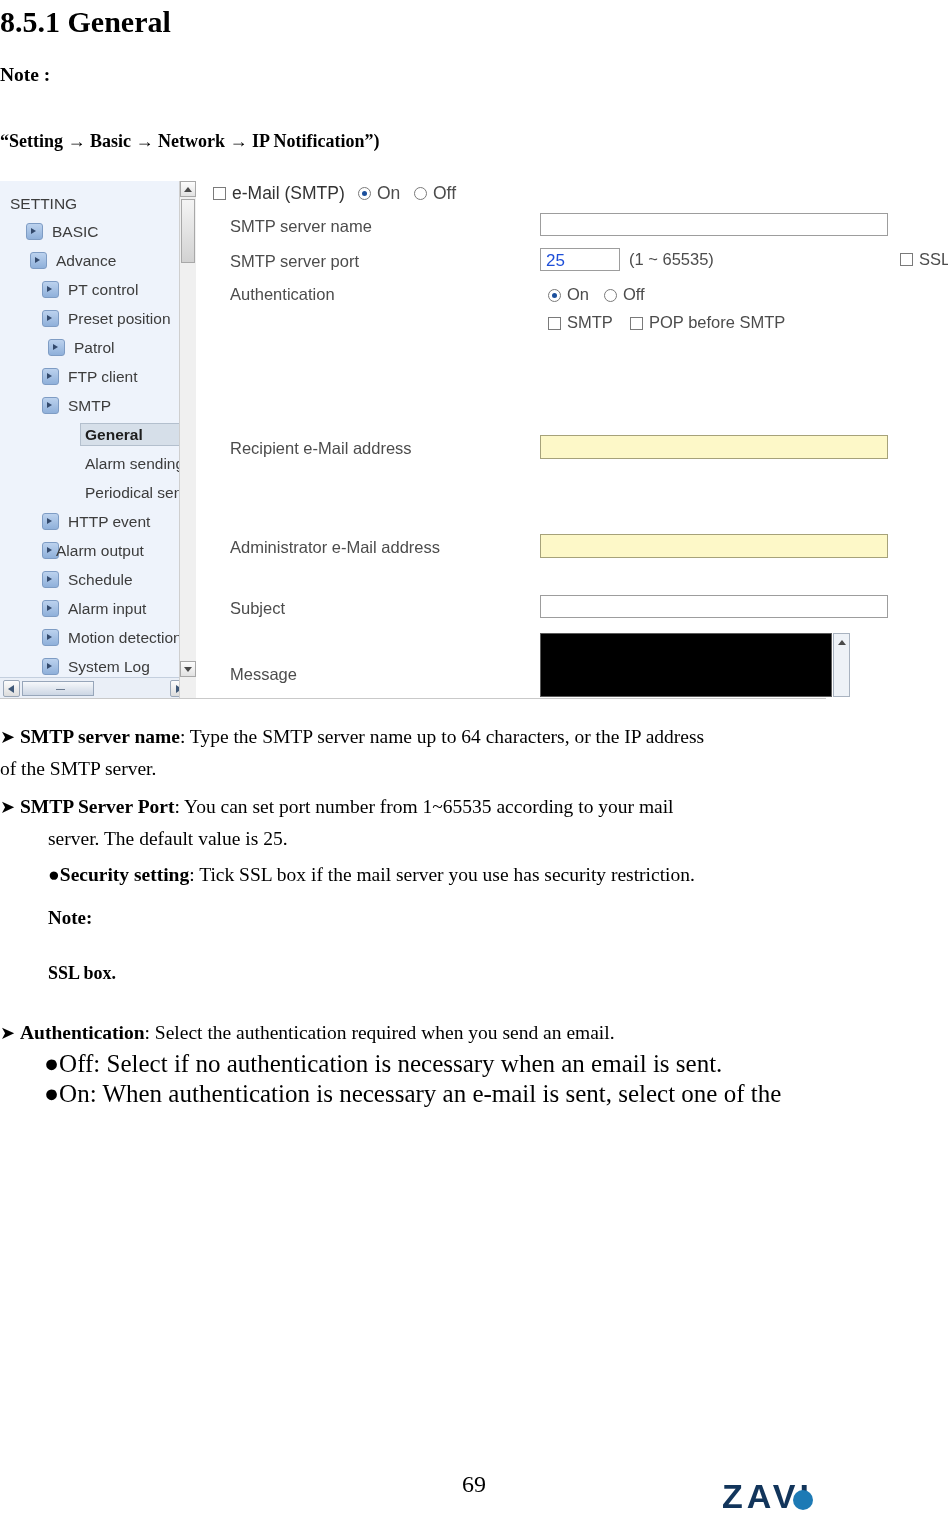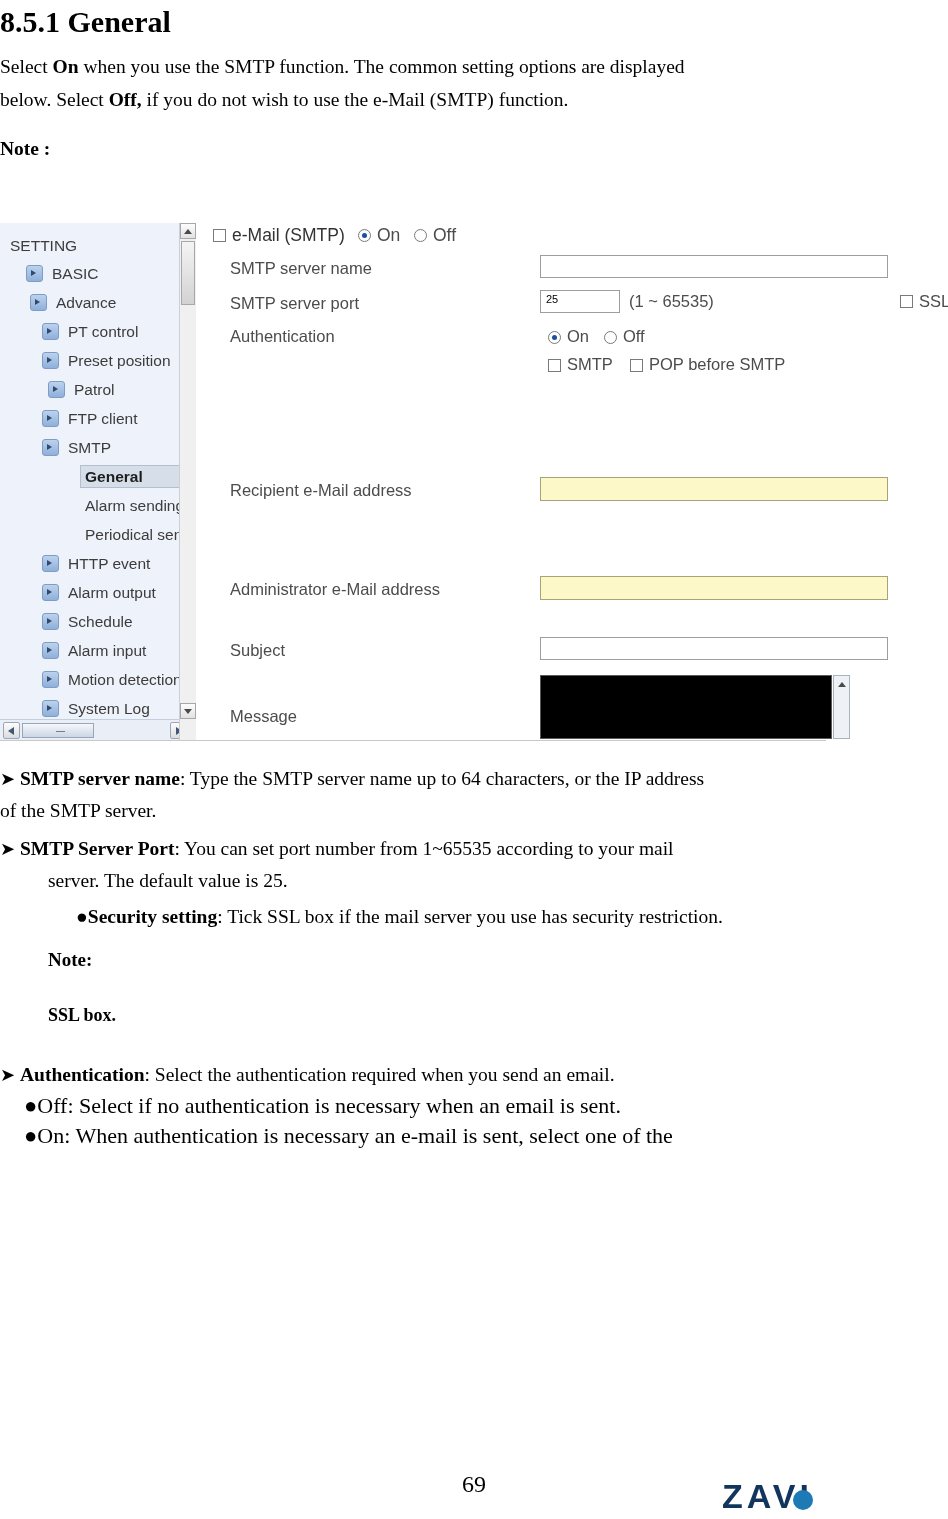--- a/index.html
+++ b/index.html
@@ -236,22 +236,22 @@
     position: absolute;
     background: #ffffff;
     border: 1px solid #9d9d9d;
     box-sizing: border-box;
     height: 23px;
   }
   .txtfield.yellow { background: #fdf8c8; border: 1px solid #a6a27a; }
   .txtfield span {
     position: absolute;
     left: 5px; top: 2px;
-    font-size: 11px;
-    color: #000000;
+    font-size: 17px;
+    color: #1d4ed8;
   }
   .msgbox {
     position: absolute;
     background: #000000;
     border: 1px solid #5a5a5a;
     box-sizing: border-box;
   }
   .msg-scroll {
     position: absolute;
     background: #eef2f7;
@@ -270,37 +270,37 @@
   .bullets { margin-top: 22px; }
   .bl {
     font-size: 19.5px;
     line-height: 32px;
     margin: 0;
     padding: 0;
   }
   .bl .arrow { font-size: 18px; }
   .bl b { font-weight: bold; }
   .indent1 { padding-left: 48px; }
-  .indent-dot { padding-left: 76px; }
+  .indent-dot { padding-left: 48px; }
   .note2-label {
     font-size: 19px;
     font-weight: bold;
     margin: 14px 0 0 48px;
     line-height: 26px;
   }
   .note2-body {
     font-size: 18px;
     font-weight: bold;
     line-height: 27px;
     margin: 2px 0 0 48px;
   }
   .sub-dot {
-    font-size: 22px;
+    font-size: 25px;
     line-height: 30px;
-    margin: 0 0 0 24px;
+    margin: 0 0 0 44px;
   }
   
   .footer-page {
     position: absolute;
     left: 0; right: 0;
     top: 1471px;
     text-align: center;
     font-size: 24px;
   }
   .logo {
@@ -328,28 +328,25 @@
   }
 </style>
 </head>
 <body>
 
 <div class="page">
   <div class="content">
 
     <h1 class="section-title">8.5.1 General</h1>
 
-    <p class="body-text">
-      <span>Select </span><b>On</b><span> when you use the SMTP function. The common setting options are displayed</span><br>
-      <span>below. Select </span><b>Off,</b><span> if you do not wish to use the e-Mail (SMTP) function.</span>
-    </p>
 
     <p class="note-label">Note :</p>
     <p class="note-body">
       <br>
+      <span>“Setting → Basic → Network → IP Notification”)</span>
     </p>
 
     <div class="figure">
       <div class="fig-inner">
 
         <div class="fig-sidebar">
 
           <div class="side-item" style="top:8px;">
             <span class="lbl" style="left:10px;">SETTING</span>
           </div>
@@ -390,21 +387,21 @@
           </div>
           <div class="side-item" style="position:absolute; top:297px; left:0; width:100%;">
             <span class="lbl" style="left:85px;">Periodical sen</span>
           </div>
           <div class="side-item" style="position:absolute; top:326px; left:0; width:100%;">
             <span class="side-arrow" style="left:42px;"></span>
             <span class="lbl" style="left:68px;">HTTP event</span>
           </div>
           <div class="side-item" style="position:absolute; top:355px; left:0; width:100%;">
             <span class="side-arrow" style="left:42px;"></span>
-            <span class="lbl" style="left:68px;">Alarm output</span>
+            <span class="lbl" style="left:56px;">Alarm output</span>
           </div>
           <div class="side-item" style="position:absolute; top:384px; left:0; width:100%;">
             <span class="side-arrow" style="left:42px;"></span>
             <span class="lbl" style="left:68px;">Schedule</span>
           </div>
           <div class="side-item" style="position:absolute; top:413px; left:0; width:100%;">
             <span class="side-arrow" style="left:42px;"></span>
             <span class="lbl" style="left:68px;">Alarm input</span>
           </div>
           <div class="side-item" style="position:absolute; top:442px; left:0; width:100%;">

